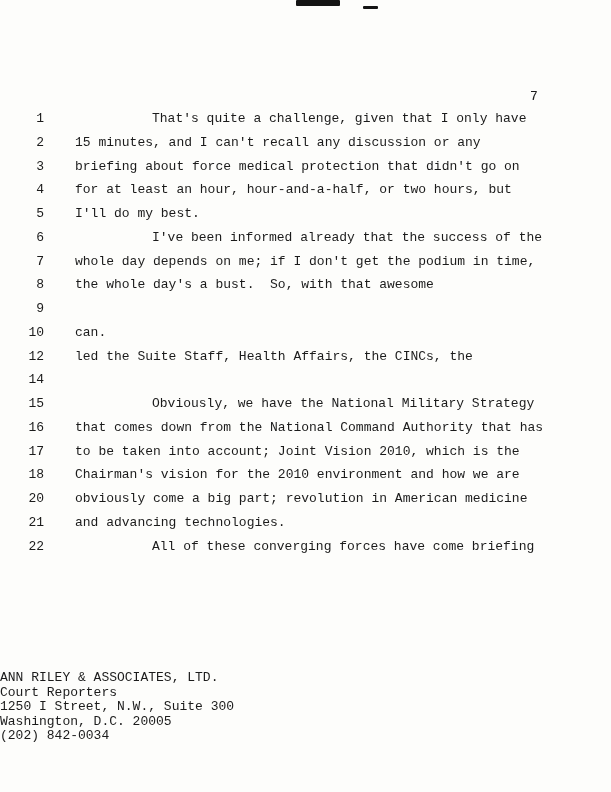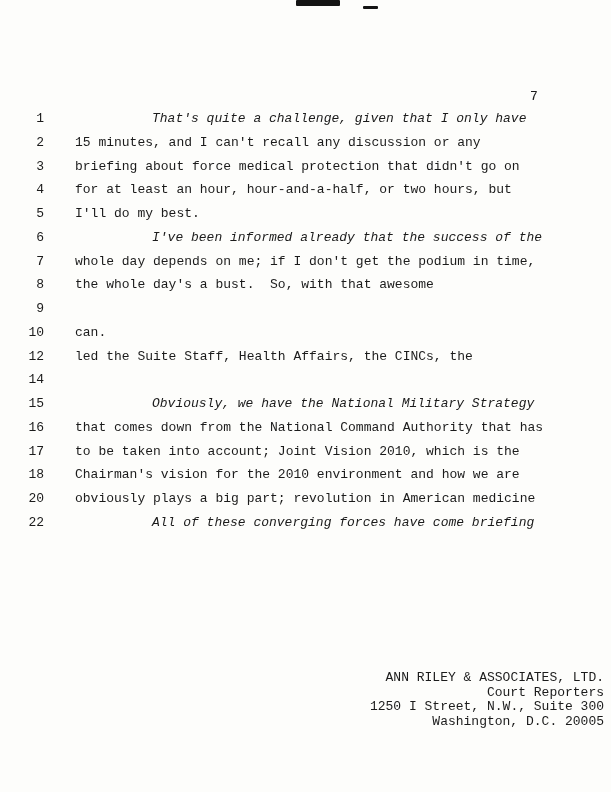--- a/index.html
+++ b/index.html
@@ -43,29 +43,28 @@
     flex: 0 0 44px;
     width: 44px;
     text-align: right;
   }
   .line-text {
     padding-left: 31px;
     white-space: pre;
   }
   .line-text.indent {
     padding-left: 108px; 
-    font-style: italic;
   }
 
   .footer {
     position: absolute;
     top: 671px;
     left: 0;
     width: 604px;
-    text-align: right;
+    text-align: left;
     font-size: 13px;
     line-height: 14.6px;
   }
   .footer-line { white-space: pre; }
 </style>
 </head>
 <body>
 
 <div class="artifact artifact-bar"></div>
 <div class="artifact artifact-dash"></div>
@@ -130,26 +129,31 @@
     <div class="transcript-row">
       <span class="line-num">17</span>
       <span class="line-text">to be taken into account; Joint Vision 2010, which is the</span>
     </div>
     <div class="transcript-row">
       <span class="line-num">18</span>
       <span class="line-text">Chairman's vision for the 2010 environment and how we are</span>
     </div>
     <div class="transcript-row">
       <span class="line-num">20</span>
-      <span class="line-text">obviously plays a big part; revolution in American medicine</span>
+      <span class="line-text">obviously come a big part; revolution in American medicine</span>
+    </div>
+    <div class="transcript-row">
+      <span class="line-num">21</span>
+      <span class="line-text">and advancing technologies.</span>
     </div>
     <div class="transcript-row">
       <span class="line-num">22</span>
       <span class="line-text indent">All of these converging forces have come briefing</span>
     </div>
   </div>
 
 <div class="footer" id="footer-block">
     <div class="footer-line">ANN RILEY &amp; ASSOCIATES, LTD.</div>
     <div class="footer-line">Court Reporters</div>
     <div class="footer-line">1250 I Street, N.W., Suite 300</div>
     <div class="footer-line">Washington, D.C. 20005</div>
+    <div class="footer-line">(202) 842-0034</div>
   </div>
 
 </body></html>

